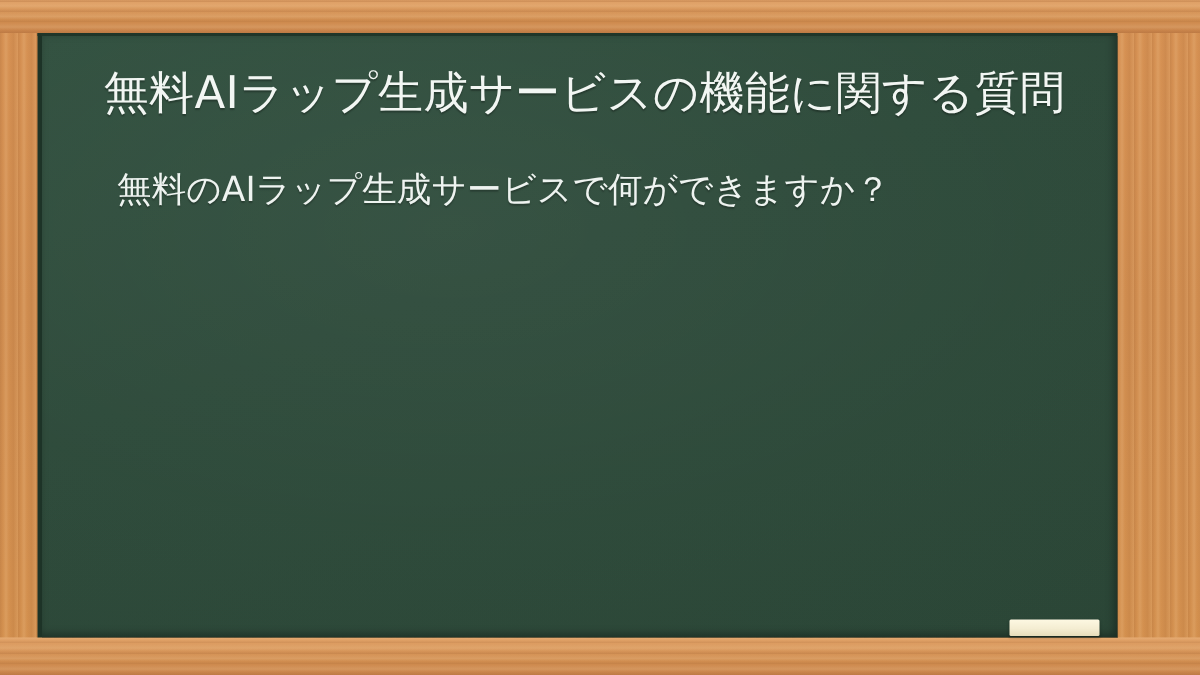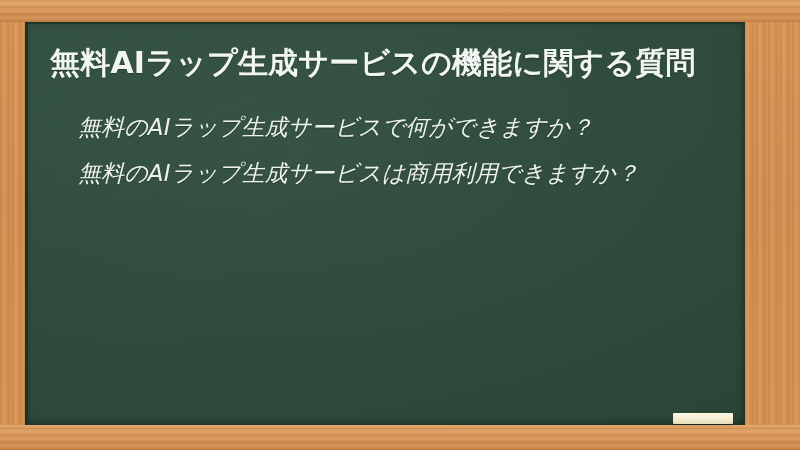--- a/index.html
+++ b/index.html
@@ -67,32 +67,32 @@
     box-shadow: inset -2px -2px 6px rgba(0,0,0,0.35);
     padding: 18px 22px 0 22px;
   }
 
   
   #title {
     margin: 0;
     color: #f2f6f3;
     font-size: 30px;
     line-height: 1.42;
-    font-weight: 700;
+    font-weight: 400;
     letter-spacing: 0.2px;
     max-width: 660px;
     text-shadow: 0 1px 1px rgba(0,0,0,0.28);
+    text-align: right;
   }
 
   
   #question-list {
     list-style: none;
     margin: 26px 0 0 0;
     padding: 0 0 0 28px;
-    font-style: italic;
   }
   .question-item {
     color: #eef3f0;
     font-size: 23px;
     line-height: 1.44;
     font-weight: 400;
     margin: 0 0 13px 0;
     max-width: 640px;
     letter-spacing: 0.1px;
     text-shadow: 0 1px 1px rgba(0,0,0,0.25);
@@ -117,20 +117,19 @@
 
   <div class="rail" id="rail-top"></div>
   <div class="rail" id="rail-bottom"></div>
 
   <div id="board">
 
     <h1 id="title">無料AIラップ生成サービスの機能に関する質問</h1>
 
     <ul id="question-list">
       <li class="question-item">無料のAIラップ生成サービスで何ができますか？</li>
-      <li class="question-item">無料のAIラップ生成サービスは商用利用できますか？</li>
     </ul>
 
   </div>
 
   <div id="chalk-stick"></div>
 
 </div>
 
 </body></html>

